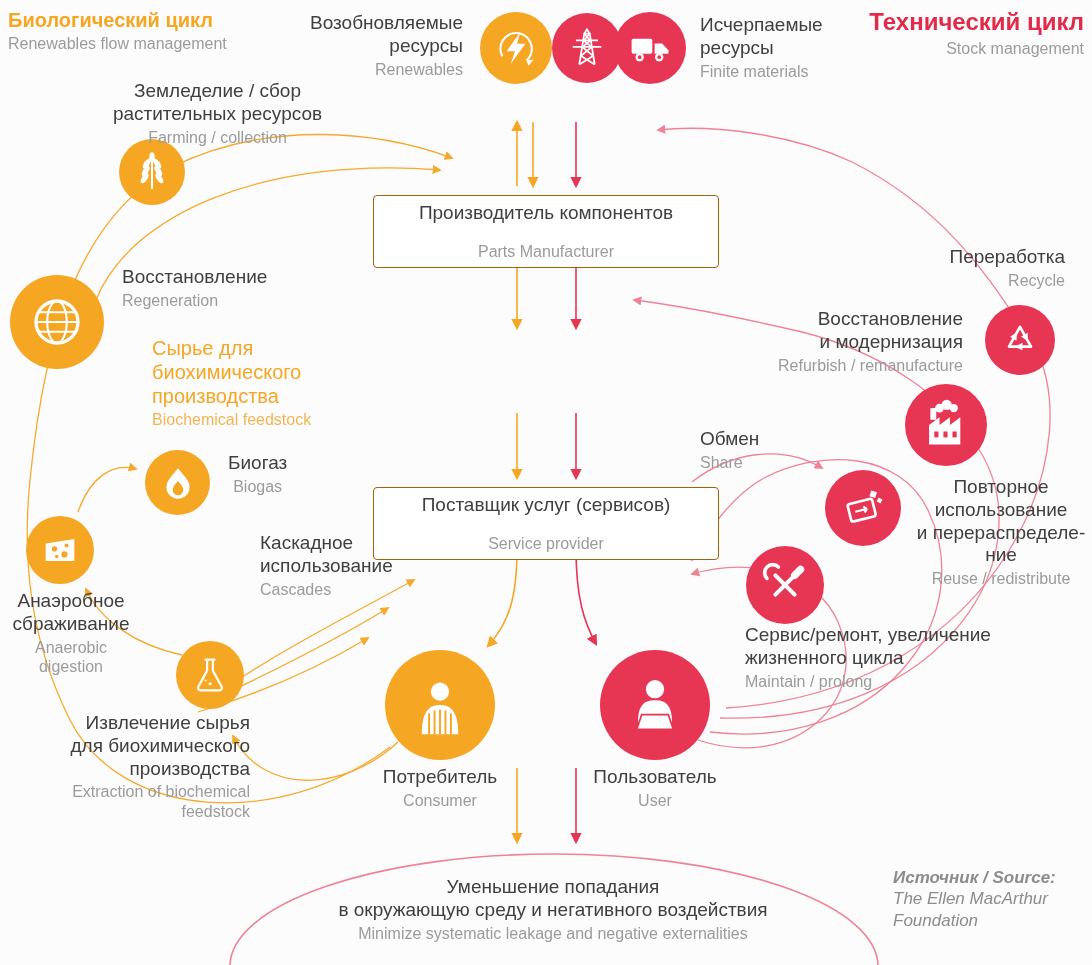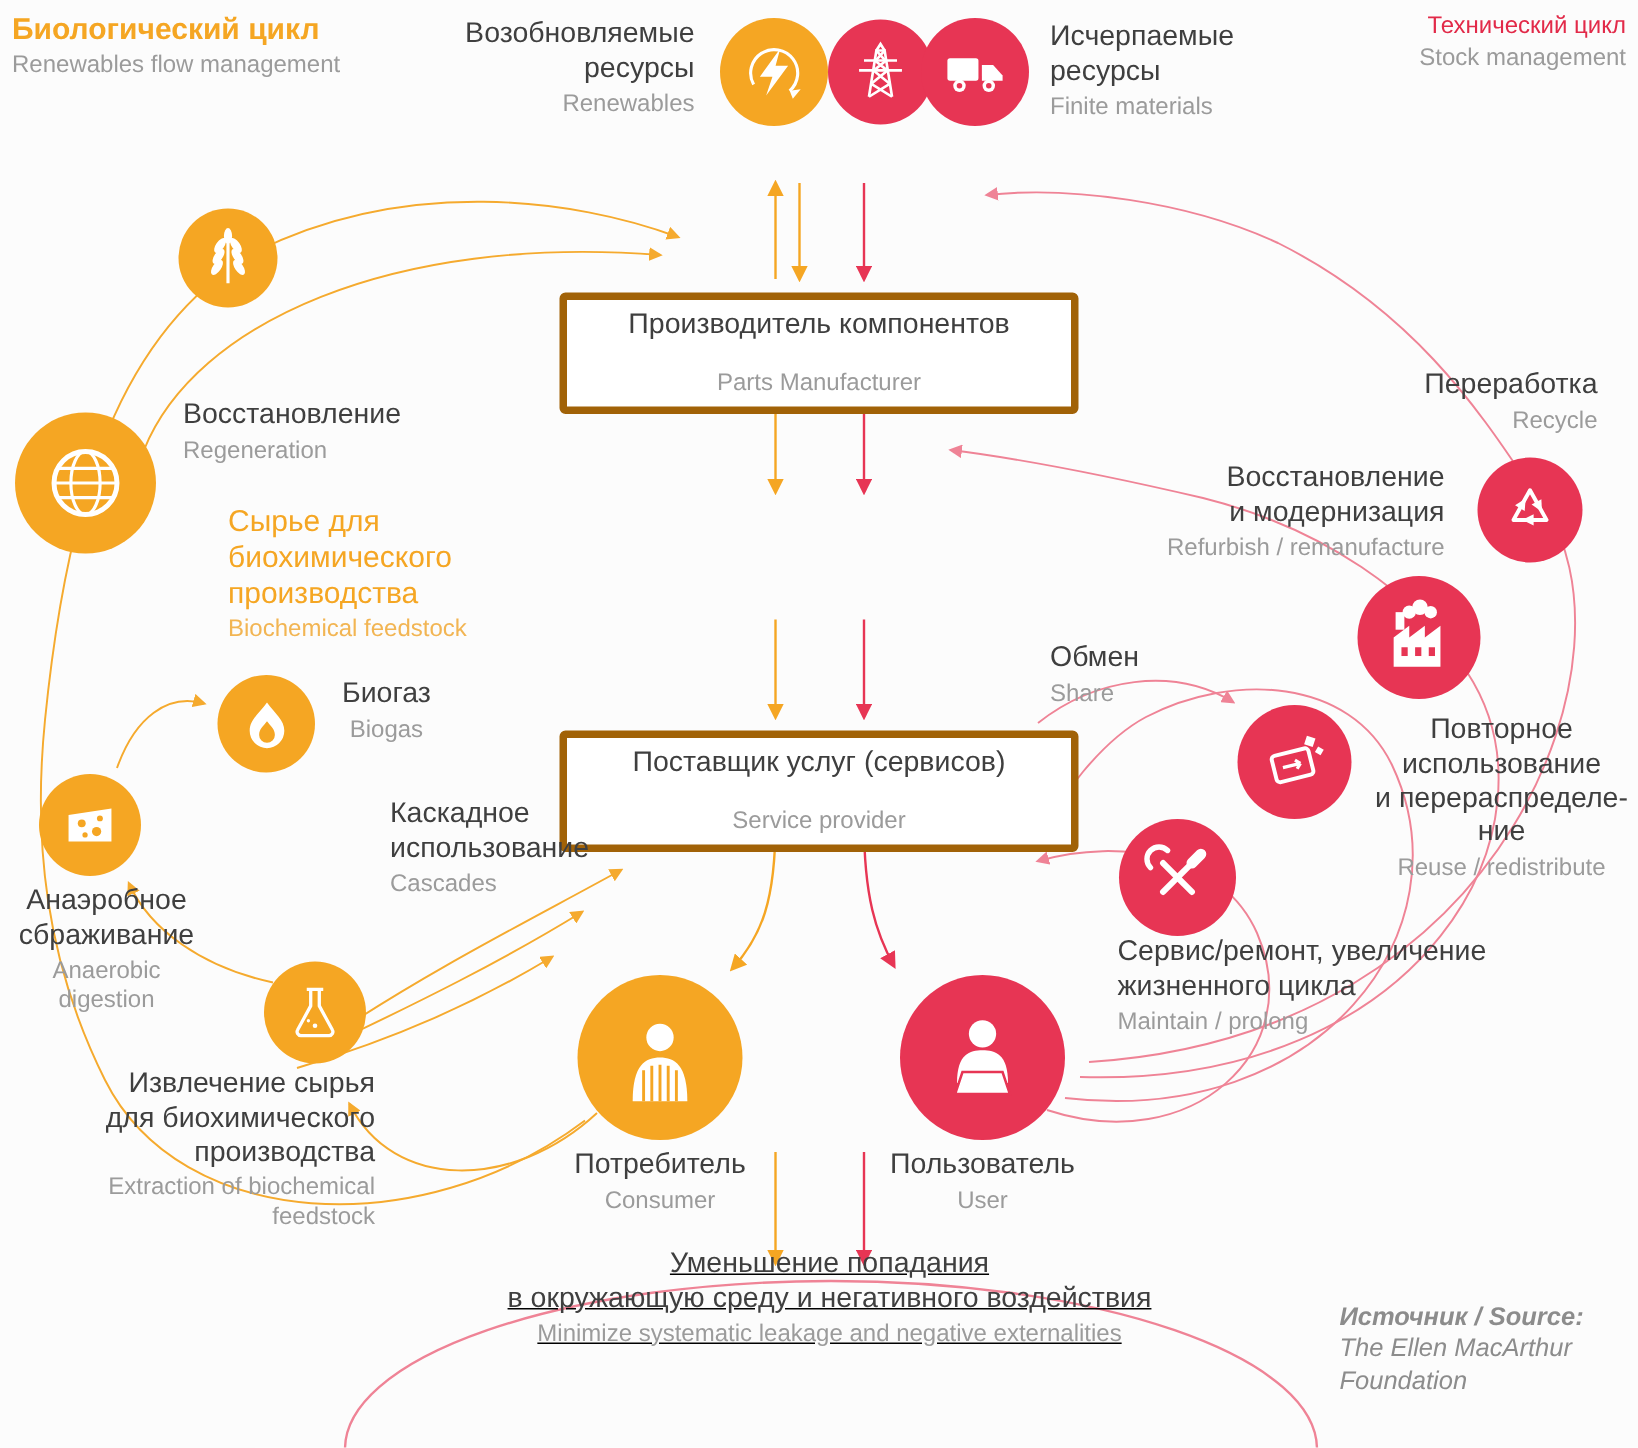--- a/index.html
+++ b/index.html
@@ -7,23 +7,23 @@
   .stage { position:relative; width:1092px; height:965px; background:#fcfcfc; overflow:hidden;padding-left:20px; }
   svg.arrows { position:absolute; left:0; top:0; }
   .label { position:absolute; line-height:1.2; }
   .label .t { font-size:19px; color:#3f3f3f; white-space:pre-line; }
   .label .s { font-size:16px; color:#9b9b9b; white-space:pre-line; margin-top:2px; }
   .center { text-align:center; }
   .right  { text-align:right; }
   .orange .t { color:#f5a623; font-size:20px; }
   .orange .s { color:#f2b553; }
   .title-bio  { font-size:20px; font-weight:bold; color:#f5a623; }
-  .title-tech { font-size:16px; font-weight:normal; color:#e22a49; }
+  .title-tech { font-size:24px; font-weight:bold; color:#e22a49; }
   .hdr .s { font-size:16px; color:#9b9b9b; }
-  .box { position:absolute; left:373px; width:346px; background:#ffffff; border:5px solid #a16207;
+  .box { position:absolute; left:373px; width:346px; background:#ffffff; border:1px solid #a16207;
          border-radius:4px; text-align:center; padding:6px 8px; }
   .box .t { font-size:19px; color:#3f3f3f; white-space:pre-line; line-height:1.2; }
   .box .s { font-size:16px; color:#9b9b9b; margin-top:18px; }
   .circle { position:absolute; border-radius:50%; display:flex; align-items:center; justify-content:center; }
   .c-orange { background:#f5a623; }
   .c-red { background:#e73554; }
   .src { position:absolute; left:893px; top:868px; }
   .src .l1 { font-style:italic; font-weight:bold; font-size:17px; color:#8c8c8c; }
   .src .l2 { font-style:italic; font-size:17px; color:#8c8c8c; white-space:pre-line; line-height:1.3; }
 </style>
@@ -227,20 +227,25 @@
     </svg>
   </div>
   <div class="circle c-red" style="left:600px; top:650px; width:110px; height:110px;">
     <svg width="68" height="68" viewBox="-28 -28 56 56">
       <circle cx="0" cy="-13" r="7.5" fill="#fff"></circle>
       <path d="M -14 14 C -14 -2 -7 -4 0 -4 C 7 -4 14 -2 14 14 Z" fill="#fff"></path>
       <path d="M -11 8 H 11 L 15 20 H -15 Z" fill="#fff" stroke="#e73554" stroke-width="1.4"></path>
     </svg>
   </div>
 
+  <div class="label center" style="left:75px; top:80px; width:285px;">
+    <div class="t">Земледелие / сбор
+растительных ресурсов</div>
+    <div class="s">Farming / collection</div>
+  </div>
   <div class="label" style="left:122px; top:266px;">
     <div class="t">Восстановление</div>
     <div class="s">Regeneration</div>
   </div>
   <div class="label orange" style="left:152px; top:336px;">
     <div class="t">Сырье для
 биохимического
 производства</div>
     <div class="s">Biochemical feedstock</div>
   </div>
@@ -295,21 +300,21 @@
 
   <div class="label center" style="left:340px; top:766px; width:200px;">
     <div class="t">Потребитель</div>
     <div class="s">Consumer</div>
   </div>
   <div class="label center" style="left:555px; top:766px; width:200px;">
     <div class="t">Пользователь</div>
     <div class="s">User</div>
   </div>
 
-  <div class="label center" style="left:246px; top:832px; width:614px;text-decoration:underline;">
+  <div class="label center" style="left:246px; top:876px; width:614px;">
     <div class="t">Уменьшение попадания
 в окружающую среду и негативного воздействия</div>
     <div class="s">Minimize systematic leakage and negative externalities</div>
   </div>
 
   <div class="src">
     <div class="l1">Источник / Source:</div>
     <div class="l2">The Ellen MacArthur
 Foundation</div>
   </div>

